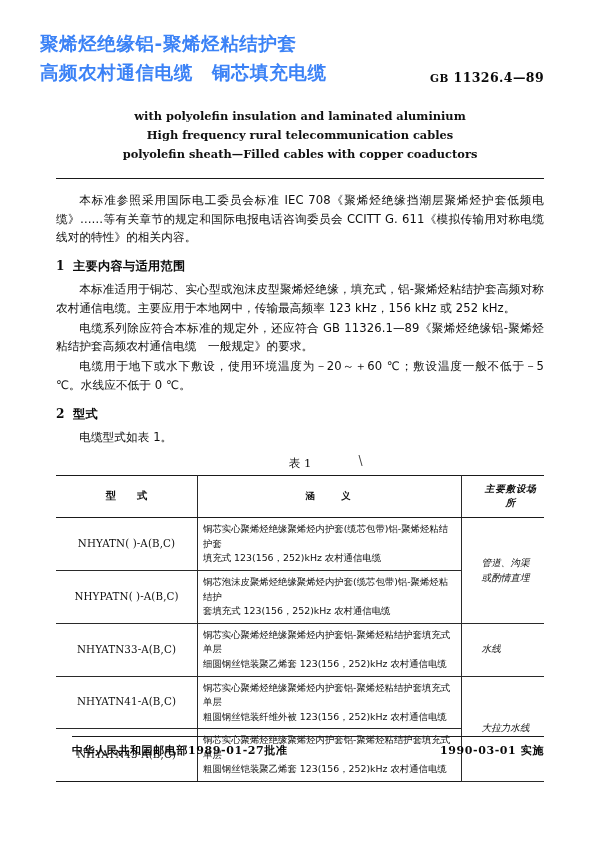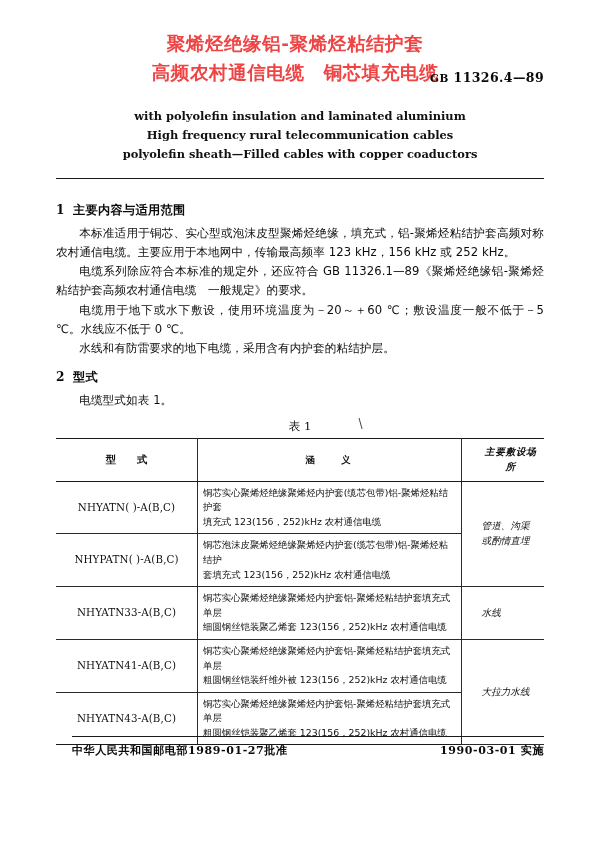--- a/index.html
+++ b/index.html
@@ -33,27 +33,27 @@
     letter-spacing: 3.2px;
     margin-top: 58px;
     color: #0c0c0c;
   }
 
   .title-block {
     position: relative;
     margin-top: 30px;
   }
   .title-line {
-    text-align: center;
     font-size: 18.5px;
     font-weight: bold;
     letter-spacing: 0.6px;
     line-height: 1.55;
-    color: #ef4444;
+    color: #3b82f6;
     padding-right: 10px;
+    padding-left: 40px;
   }
   .gb-number {
     position: absolute;
     right: 56px;
     top: 40px;
     font-size: 12.5px;
     font-weight: bold;
     letter-spacing: 0.4px;
     font-family: "DejaVu Serif", "Liberation Serif", serif;
     white-space: nowrap;
@@ -216,29 +216,29 @@
   <div class="eng-title">
     <div>with polyolefin insulation and laminated aluminium</div>
     <div>High frequency rural telecommunication cables</div>
     <div>polyolefin sheath—Filled cables with copper coaductors</div>
   </div>
 
   <div class="rule"></div>
 
   <div class="body-area">
 
+    <p class="para">本标准参照采用国际电工委员会标准 IEC 708《聚烯烃绝缘挡潮层聚烯烃护套低频电缆》……等有关章节的规定和国际电报电话咨询委员会 CCITT G. 611《模拟传输用对称电缆线对的特性》的相关内容。</p>
 
     <h2 class="sec">
       <span class="sec-num">1</span><span>主要内容与适用范围</span>
     </h2>
 
     <p class="para">本标准适用于铜芯、实心型或泡沫皮型聚烯烃绝缘，填充式，铝-聚烯烃粘结护套高频对称农村通信电缆。主要应用于本地网中，传输最高频率 123 kHz，156 kHz 或 252 kHz。</p>
     <p class="para">电缆系列除应符合本标准的规定外，还应符合 GB 11326.1—89《聚烯烃绝缘铝-聚烯烃粘结护套高频农村通信电缆　一般规定》的要求。</p>
     <p class="para">电缆用于地下或水下敷设，使用环境温度为－20～＋60 ℃；敷设温度一般不低于－5 ℃。水线应不低于 0 ℃。</p>
-    <p class="para">水线和有防雷要求的地下电缆，采用含有内护套的粘结护层。</p>
 
     <h2 class="sec">
       <span class="sec-num">2</span><span>型式</span>
     </h2>
 
     <p class="para">电缆型式如表 1。</p>
 
     <div class="table-caption">
       <span>表 1</span>
       <span class="stray">\</span>

